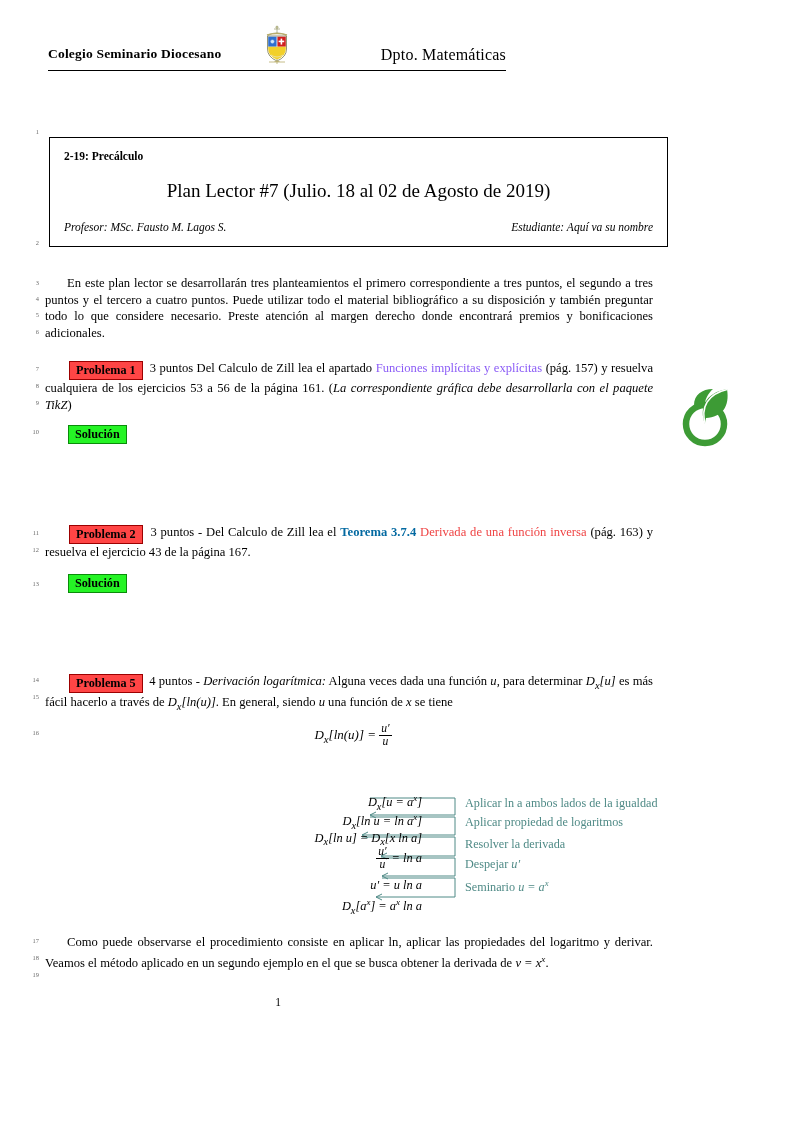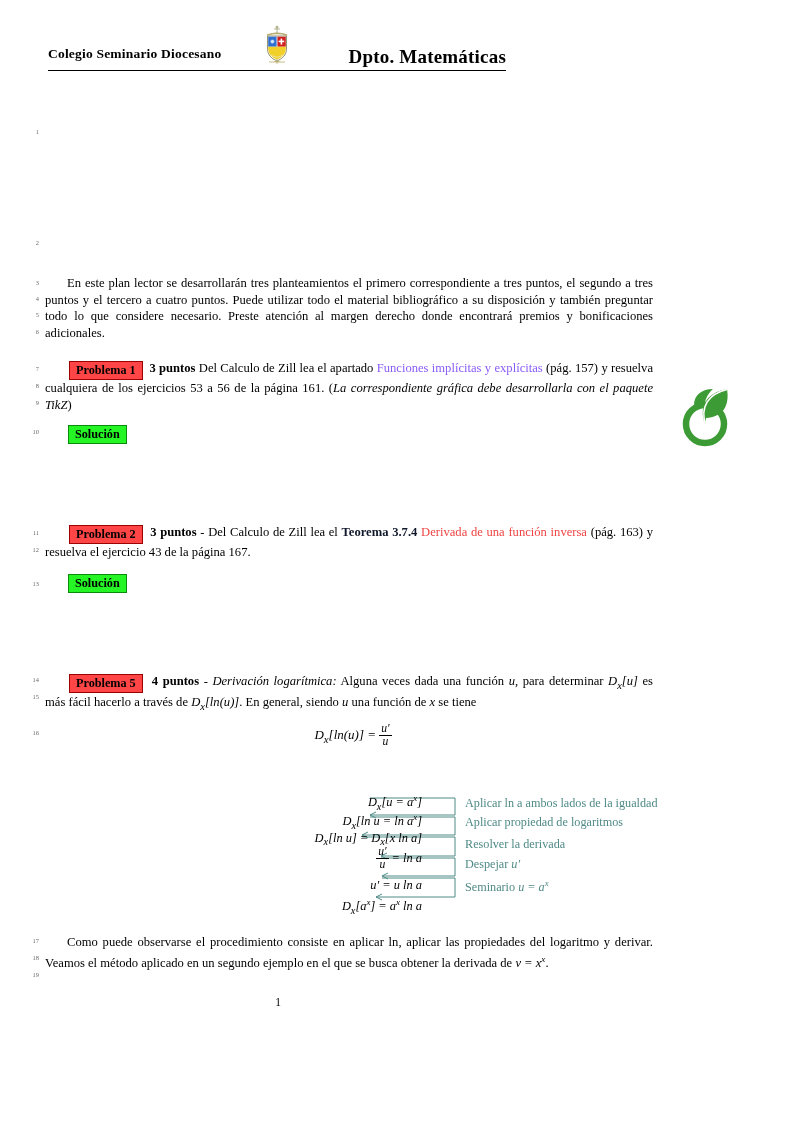--- a/index.html
+++ b/index.html
@@ -6,47 +6,47 @@
   body{
     width:794px;height:1123px;position:relative;overflow:hidden;
     font-family:"Liberation Serif","DejaVu Serif",serif;
     color:#000000;
   }
   .page{position:absolute;inset:0;}
 
   
   .hdr{position:absolute;left:48px;top:46px;width:458px;height:26px;}
   .hdr-left{position:absolute;left:0;top:0;font-weight:bold;font-size:13.5px;letter-spacing:.2px;}
-  .hdr-right{position:absolute;right:0;top:0;font-weight:bold;font-size:19px;letter-spacing:.2px;white-space:nowrap;}
+  .hdr-right{position:absolute;right:0;top:0;font-weight:normal;font-size:16px;letter-spacing:.2px;white-space:nowrap;}
   .hdr-rule{position:absolute;left:48px;top:70px;width:458px;height:1.2px;background:#000;}
   .crest{position:absolute;left:262px;top:25px;width:30px;height:40px;}
 
   
   .titlebox{position:absolute;left:49px;top:137px;width:619px;height:110px;border:1.1px solid #000;box-sizing:border-box;}
   .course{position:absolute;left:14px;top:12px;font-weight:bold;font-size:11.5px;}
   .bigtitle{position:absolute;left:0;right:0;top:42px;text-align:center;font-size:19px;}
   .profline{position:absolute;left:14px;top:83px;font-style:italic;font-size:11.5px;}
   .studline{position:absolute;right:14px;top:83px;font-style:italic;font-size:11.5px;}
   .para{position:absolute;left:45px;width:608px;font-size:12.6px;line-height:16.6px;text-align:justify;}
   .ind{display:inline-block;width:22px;}
   i,.it{font-style:italic;}
-  b,.bd{font-weight:bold;}
+  b,.bd{font-weight:normal;}
   .mathit{font-style:italic;font-family:"Liberation Serif",serif;}
 
   
   .badge{display:inline-block;padding:1px 6px 2px 6px;font-weight:bold;font-size:12.2px;
          line-height:14px;vertical-align:-2px;box-sizing:border-box;}
   .badge-prob{background:#ff4545;border:1.4px solid #9c0000;color:#000;}
   .badge-sol{background:#25f425;border:1.4px solid #0a8c0a;color:#000;}
   .badge-abs{position:absolute;text-align:right;}
 
   
   .lnk{color:#8b5cf6;}
   .lnk2{color:#ef4444;}
-  .thm{color:#0f172a;font-weight:bold;}
+  .thm{color:#0369a1;font-weight:bold;}
 
   
   .ln{position:absolute;left:25px;width:14px;text-align:right;font-size:6.4px;color:#6a6a6a;}
 
   
   .leaf{position:absolute;left:672px;top:381px;width:70px;height:66px;}
 
   
   .f-center{position:absolute;left:0;width:706px;text-align:center;font-size:13px;}
   .frac{display:inline-block;vertical-align:middle;text-align:center;line-height:1.05;}
@@ -86,20 +86,26 @@
         <rect x="18.6" y="13.6" width="1.6" height="6"></rect>
         <rect x="16.6" y="15.6" width="5.6" height="1.6"></rect>
       </g>
       <path d="M9 30 q6 4 12 0" fill="none" stroke="#e8e8e8" stroke-width="0.6"></path>
       <g stroke="#b8ac6a" stroke-width="0.8" fill="none">
         <path d="M15 34 v5 M12.5 36.5 h5 M7 37 h16"></path>
       </g>
     </svg>
   </div>
 
+  <div class="titlebox">
+    <div class="course">2-19: Precálculo</div>
+    <div class="bigtitle">Plan Lector #7 (Julio. 18 al 02 de Agosto de 2019)</div>
+    <div class="profline">Profesor: MSc. Fausto M. Lagos S.</div>
+    <div class="studline">Estudiante: Aquí va su nombre</div>
+  </div>
 
   <div class="ln" style="top:128px">1</div>
   <div class="ln" style="top:239px">2</div>
   <div class="ln" style="top:279px">3</div>
   <div class="ln" style="top:295px">4</div>
   <div class="ln" style="top:311px">5</div>
   <div class="ln" style="top:328px">6</div>
   <div class="ln" style="top:365px">7</div>
   <div class="ln" style="top:382px">8</div>
   <div class="ln" style="top:399px">9</div>

